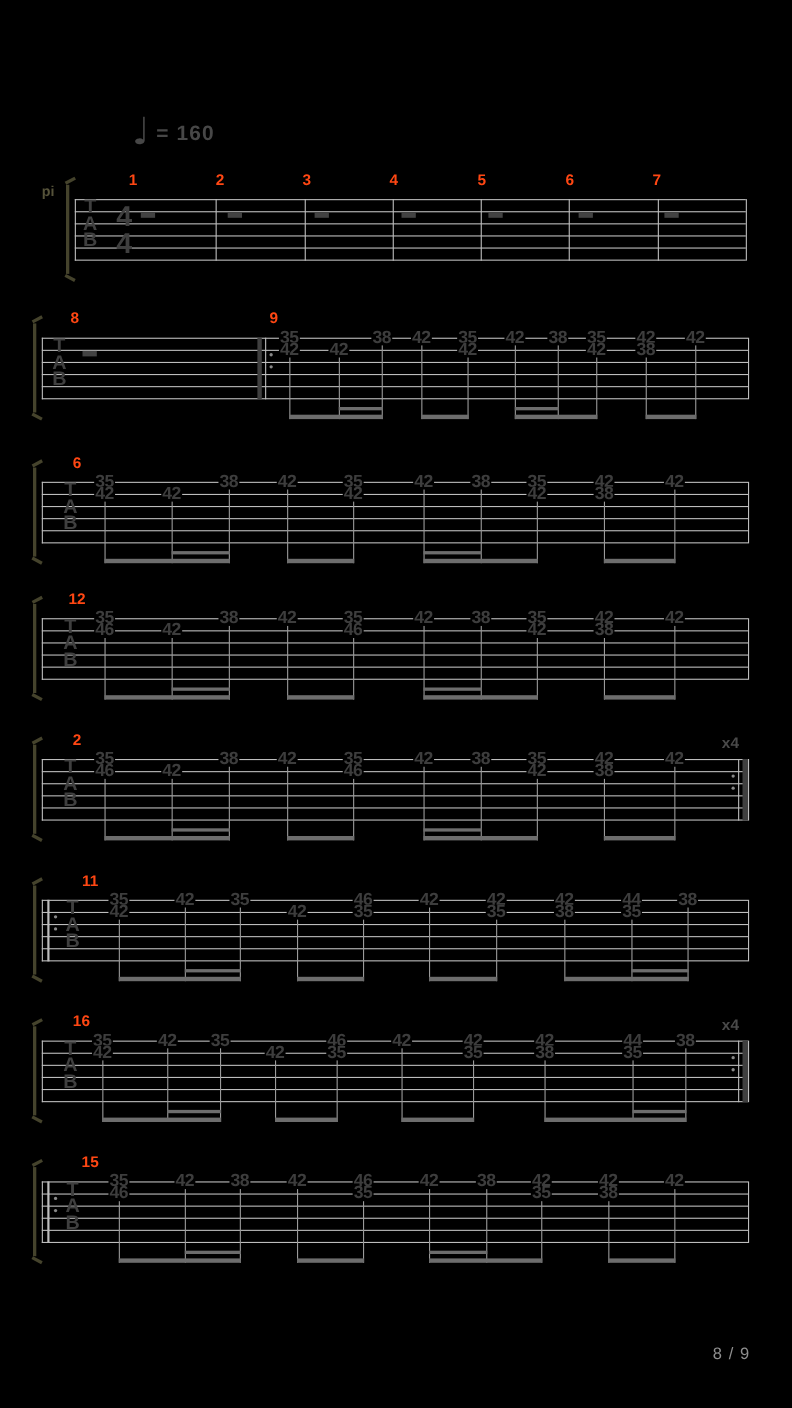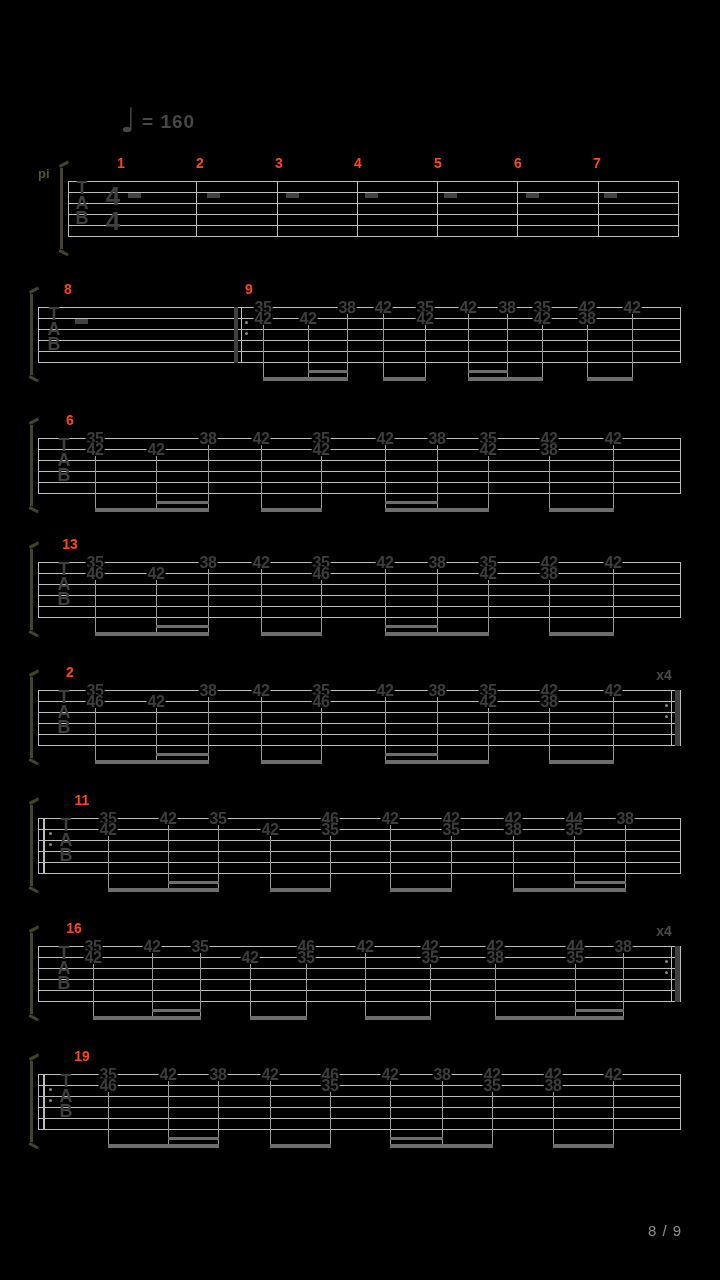--- a/index.html
+++ b/index.html
@@ -169,21 +169,21 @@
       <div class="abs" style="left: 38px; top: 562px; width: 1px; height: 56px; background: rgb(189, 189, 189);"></div>
       <div class="abs" style="left: 680px; top: 562px; width: 1px; height: 56px; background: rgb(189, 189, 189);"></div>
       <div class="abs" style="left: 30px; top: 549px; width: 2.5px; height: 81px; background: rgb(69, 67, 44);"></div>
       <div class="abs" style="left: 30px; top: 546px; width: 10px; height: 2.5px; background: rgb(69, 67, 44); transform: rotate(-28deg); transform-origin: 0px 100%;"></div>
       <div class="abs" style="left: 30px; top: 630px; width: 10px; height: 2.5px; background: rgb(69, 67, 44); transform: rotate(28deg); transform-origin: 0px 0px;"></div>
       <div class="abs" style="left: 52px; top: 563px; width: 24px; height: 43px; display: flex; flex-direction: column; justify-content: space-between; align-items: center; color: rgb(63, 63, 63); font-weight: bold; font-size: 18px; line-height: 13px;">
         <div>T</div>
         <div>A</div>
         <div>B</div>
       </div>
-      <div class="abs" style="left: 58px; top: 537px; width: 24px; text-align: center; font-size: 14px; line-height: 14px; font-weight: bold; color: rgb(255, 71, 19);">13</div>
+      <div class="abs" style="left: 58px; top: 537px; width: 24px; text-align: center; font-size: 14px; line-height: 14px; font-weight: bold; color: rgb(255, 71, 19);">12</div>
       <div class="abs" style="left: 95px; top: 580px; width: 1px; height: 56px; background: rgb(154, 154, 154);"></div>
       <div class="abs" style="left: 156px; top: 580px; width: 1px; height: 56px; background: rgb(154, 154, 154);"></div>
       <div class="abs" style="left: 208px; top: 569px; width: 1px; height: 67px; background: rgb(154, 154, 154);"></div>
       <div class="abs" style="left: 261px; top: 569px; width: 1px; height: 67px; background: rgb(154, 154, 154);"></div>
       <div class="abs" style="left: 321px; top: 580px; width: 1px; height: 56px; background: rgb(154, 154, 154);"></div>
       <div class="abs" style="left: 385px; top: 569px; width: 1px; height: 67px; background: rgb(154, 154, 154);"></div>
       <div class="abs" style="left: 437px; top: 569px; width: 1px; height: 67px; background: rgb(154, 154, 154);"></div>
       <div class="abs" style="left: 488px; top: 580px; width: 1px; height: 56px; background: rgb(154, 154, 154);"></div>
       <div class="abs" style="left: 549px; top: 580px; width: 1px; height: 56px; background: rgb(154, 154, 154);"></div>
       <div class="abs" style="left: 613px; top: 569px; width: 1px; height: 67px; background: rgb(154, 154, 154);"></div>
@@ -372,21 +372,21 @@
       <div class="abs" style="left: 38px; top: 1074px; width: 1px; height: 56px; background: rgb(189, 189, 189);"></div>
       <div class="abs" style="left: 680px; top: 1074px; width: 1px; height: 56px; background: rgb(189, 189, 189);"></div>
       <div class="abs" style="left: 30px; top: 1061px; width: 2.5px; height: 81px; background: rgb(69, 67, 44);"></div>
       <div class="abs" style="left: 30px; top: 1058px; width: 10px; height: 2.5px; background: rgb(69, 67, 44); transform: rotate(-28deg); transform-origin: 0px 100%;"></div>
       <div class="abs" style="left: 30px; top: 1142px; width: 10px; height: 2.5px; background: rgb(69, 67, 44); transform: rotate(28deg); transform-origin: 0px 0px;"></div>
       <div class="abs" style="left: 54px; top: 1075px; width: 24px; height: 43px; display: flex; flex-direction: column; justify-content: space-between; align-items: center; color: rgb(63, 63, 63); font-weight: bold; font-size: 18px; line-height: 13px;">
         <div>T</div>
         <div>A</div>
         <div>B</div>
       </div>
-      <div class="abs" style="left: 70px; top: 1049px; width: 24px; text-align: center; font-size: 14px; line-height: 14px; font-weight: bold; color: rgb(255, 71, 19);">19</div>
+      <div class="abs" style="left: 70px; top: 1049px; width: 24px; text-align: center; font-size: 14px; line-height: 14px; font-weight: bold; color: rgb(255, 71, 19);">15</div>
       <div class="abs" style="left: 108px; top: 1092px; width: 1px; height: 56px; background: rgb(154, 154, 154);"></div>
       <div class="abs" style="left: 168px; top: 1081px; width: 1px; height: 67px; background: rgb(154, 154, 154);"></div>
       <div class="abs" style="left: 218px; top: 1081px; width: 1px; height: 67px; background: rgb(154, 154, 154);"></div>
       <div class="abs" style="left: 270px; top: 1081px; width: 1px; height: 67px; background: rgb(154, 154, 154);"></div>
       <div class="abs" style="left: 330px; top: 1092px; width: 1px; height: 56px; background: rgb(154, 154, 154);"></div>
       <div class="abs" style="left: 390px; top: 1081px; width: 1px; height: 67px; background: rgb(154, 154, 154);"></div>
       <div class="abs" style="left: 442px; top: 1081px; width: 1px; height: 67px; background: rgb(154, 154, 154);"></div>
       <div class="abs" style="left: 492px; top: 1092px; width: 1px; height: 56px; background: rgb(154, 154, 154);"></div>
       <div class="abs" style="left: 553px; top: 1092px; width: 1px; height: 56px; background: rgb(154, 154, 154);"></div>
       <div class="abs" style="left: 613px; top: 1081px; width: 1px; height: 67px; background: rgb(154, 154, 154);"></div>

